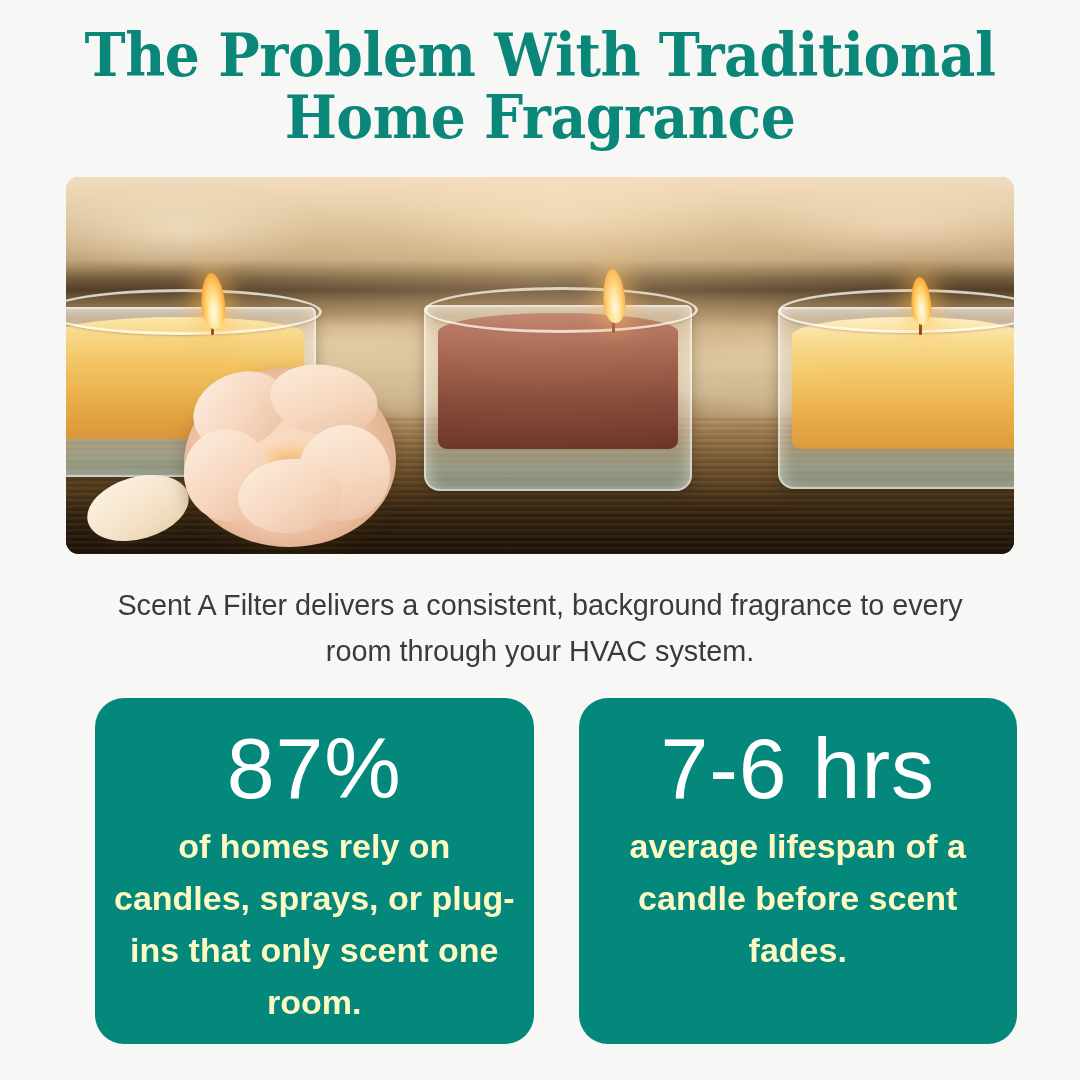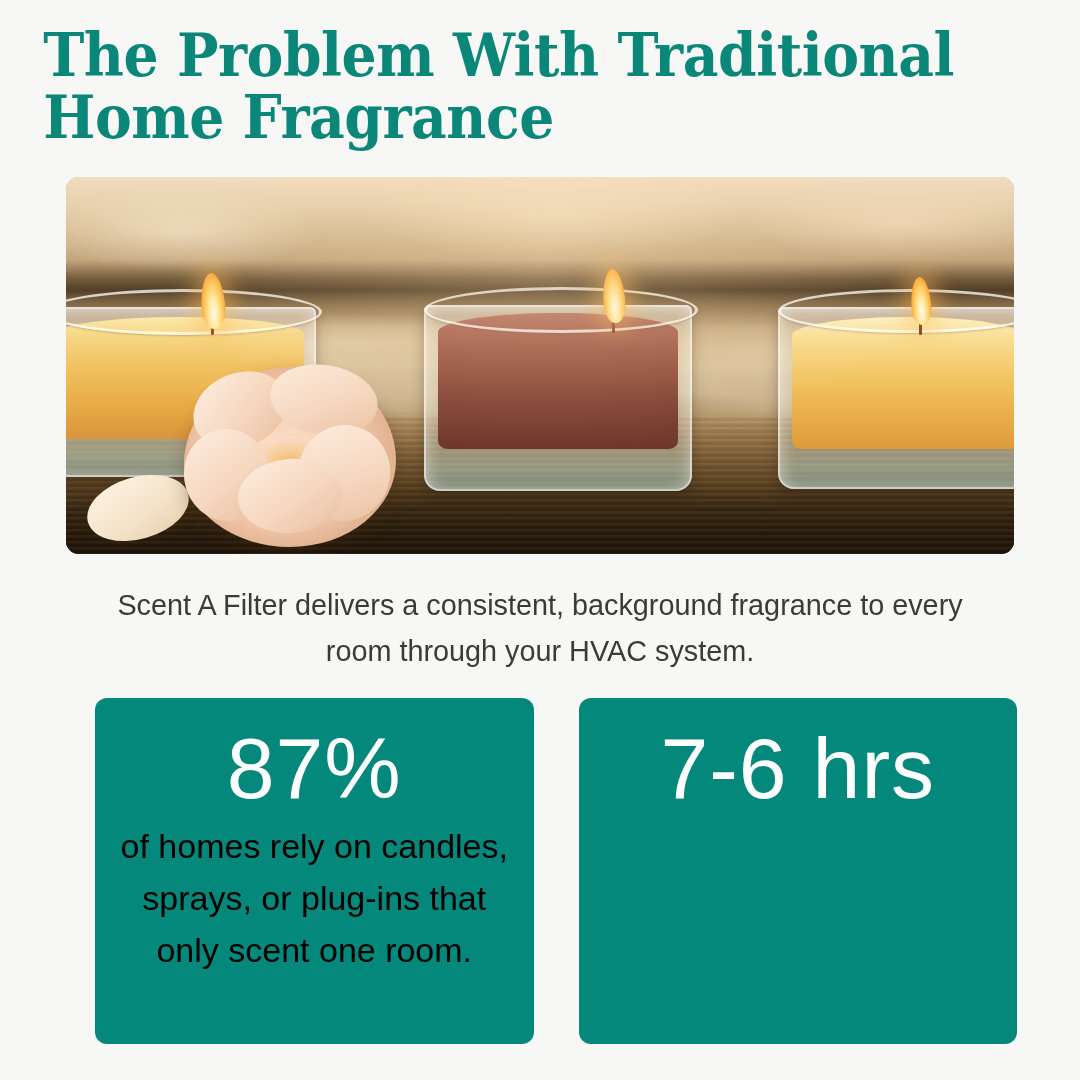--- a/index.html
+++ b/index.html
@@ -14,21 +14,21 @@
     overflow: hidden;
     position: relative;
   }
 
   
   .title-block {
     position: absolute;
     left: 0;
     top: 24px;
     width: 1080px;
-    text-align: left;
+    text-align: center;
   }
   .title-line {
     display: block;
     font-family: "DejaVu Serif", "Liberation Serif", serif;
     font-weight: bold;
     font-size: 60px;
     line-height: 62px;
     letter-spacing: -0.5px;
     color: #0b877a;
     transform: scaleX(0.92);
@@ -221,41 +221,41 @@
     left: 95px;
     top: 698px;
     width: 922px;
     height: 346px;
     display: flex;
     gap: 45px;
   }
   .card {
     flex: 1 1 0;
     background: #04887b;
-    border-radius: 12px;
+    border-radius: 29px;
     padding: 22px 18px 28px;
     box-sizing: border-box;
     display: flex;
     flex-direction: column;
     align-items: center;
     overflow: hidden;
   }
   .stat-value {
     color: #ffffff;
     font-size: 86px;
     line-height: 96px;
     font-weight: 300;
     letter-spacing: 1px;
     white-space: nowrap;
   }
   .stat-label {
-    color: #000000;
+    color: #fef9c3;
     font-size: 34px;
     line-height: 52px;
-    font-weight: 400;
+    font-weight: 700;
     text-align: center;
     margin-top: 4px;
   }
 </style>
 </head>
 <body>
 
 <div class="title-block">
   <span class="title-line">The Problem With Traditional</span>
   <span class="title-line">Home Fragrance</span>
@@ -298,14 +298,15 @@
 
 <div class="caption">Scent A Filter delivers a consistent, background fragrance to every room through your HVAC system.</div>
 
 <div class="cards">
   <div class="card">
     <div class="stat-value">87%</div>
     <div class="stat-label">of homes rely on candles, sprays, or plug-ins that only scent one room.</div>
   </div>
   <div class="card">
     <div class="stat-value">7-6 hrs</div>
+    <div class="stat-label">average lifespan of a candle before scent fades.</div>
   </div>
 </div>
 
 </body></html>

